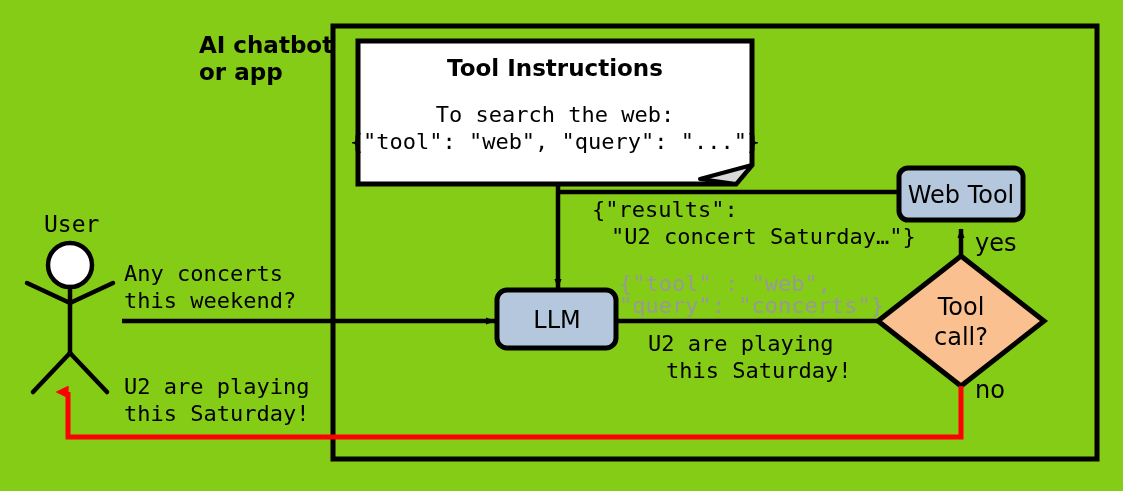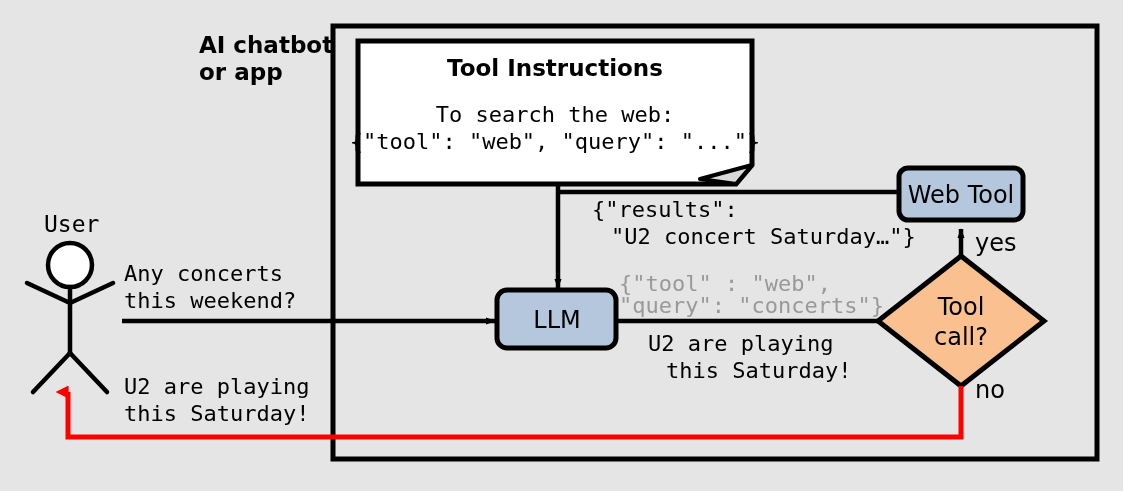--- a/index.html
+++ b/index.html
@@ -4,21 +4,21 @@
 <style>
   html, body {
     margin: 0;
     padding: 0;
     background: #ffffff;
   }
   #canvas {
     position: relative;
     width: 1123px;
     height: 491px;
-    background: #e5e5e5;
+    background: #84cc16;
     overflow: hidden;
     font-family: "DejaVu Sans", sans-serif;
   }
   svg.layer {
     position: absolute;
     top: 0; left: 0;
     width: 1123px;
     height: 491px;
   }
   .mono {

